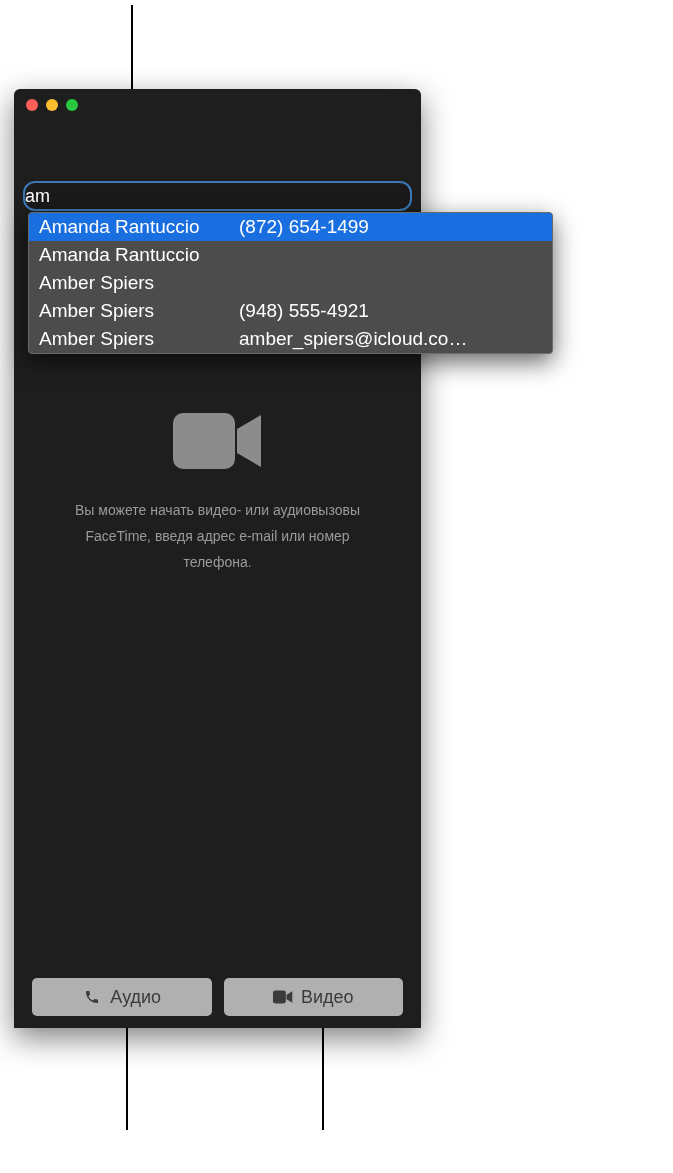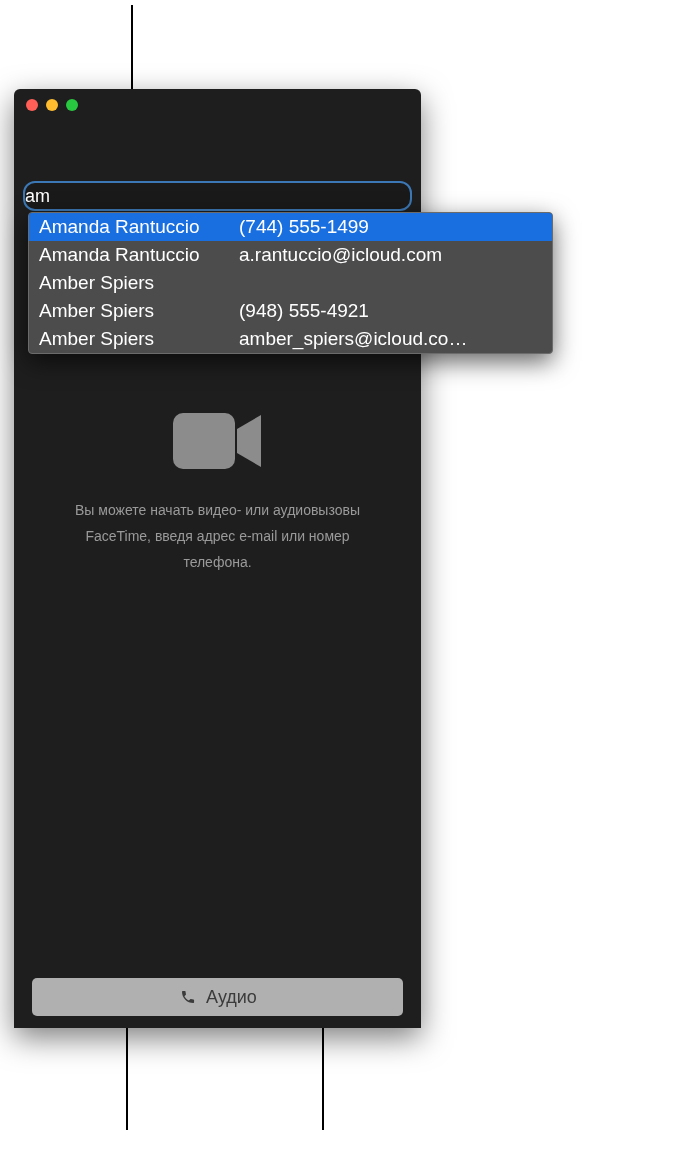--- a/index.html
+++ b/index.html
@@ -99,32 +99,38 @@
     <div class="hint">Вы можете начать видео- или аудиовызовы FaceTime, введя адрес e-mail или номер телефона.</div>
   </div>
 
   <div class="bottom-bar">
     <button class="call-btn">
       <svg viewBox="0 0 24 24">
         <path fill="#3b3b3b" d="M6.6 10.8c1.4 2.8 3.8 5.2 6.6 6.6l2.2-2.2c.3-.3.7-.4 1-.2 1.2.4 2.4.6 3.7.6.6 0 1 .4 1 1V20c0 .6-.4 1-1 1C10.6 21 3 13.4 3 4c0-.6.4-1 1-1h3.4c.6 0 1 .4 1 1 0 1.3.2 2.5.6 3.7.1.3 0 .7-.2 1l-2.2 2.1z"></path>
       </svg>
       <span>Аудио</span>
     </button>
+    <button class="call-btn">
+      <svg viewBox="0 0 28 20">
+        <rect x="0" y="1" width="18" height="18" rx="3" fill="#3b3b3b"></rect>
+        <path d="M19 7 L27 2 V18 L19 13 Z" fill="#3b3b3b"></path>
+      </svg>
+      <span>Видео</span>
+    </button>
   </div>
 </div>
 
 <div class="dropdown" style="left:20px; top:212px;margin-left:8px;">
 
 <div class="dd-row selected">
       <span class="name">Amanda Rantuccio</span>
-      <span class="detail">(744) 555-1499</span>
+      <span class="detail">(872) 654-1499</span>
     </div>
     <div class="dd-row">
       <span class="name">Amanda Rantuccio</span>
-      <span class="detail">a.rantuccio@icloud.com</span>
     </div>
     <div class="dd-row">
       <span class="name">Amber Spiers</span>
     </div>
     <div class="dd-row">
       <span class="name">Amber Spiers</span>
       <span class="detail">(948) 555-4921</span>
     </div>
     <div class="dd-row">
       <span class="name">Amber Spiers</span>

